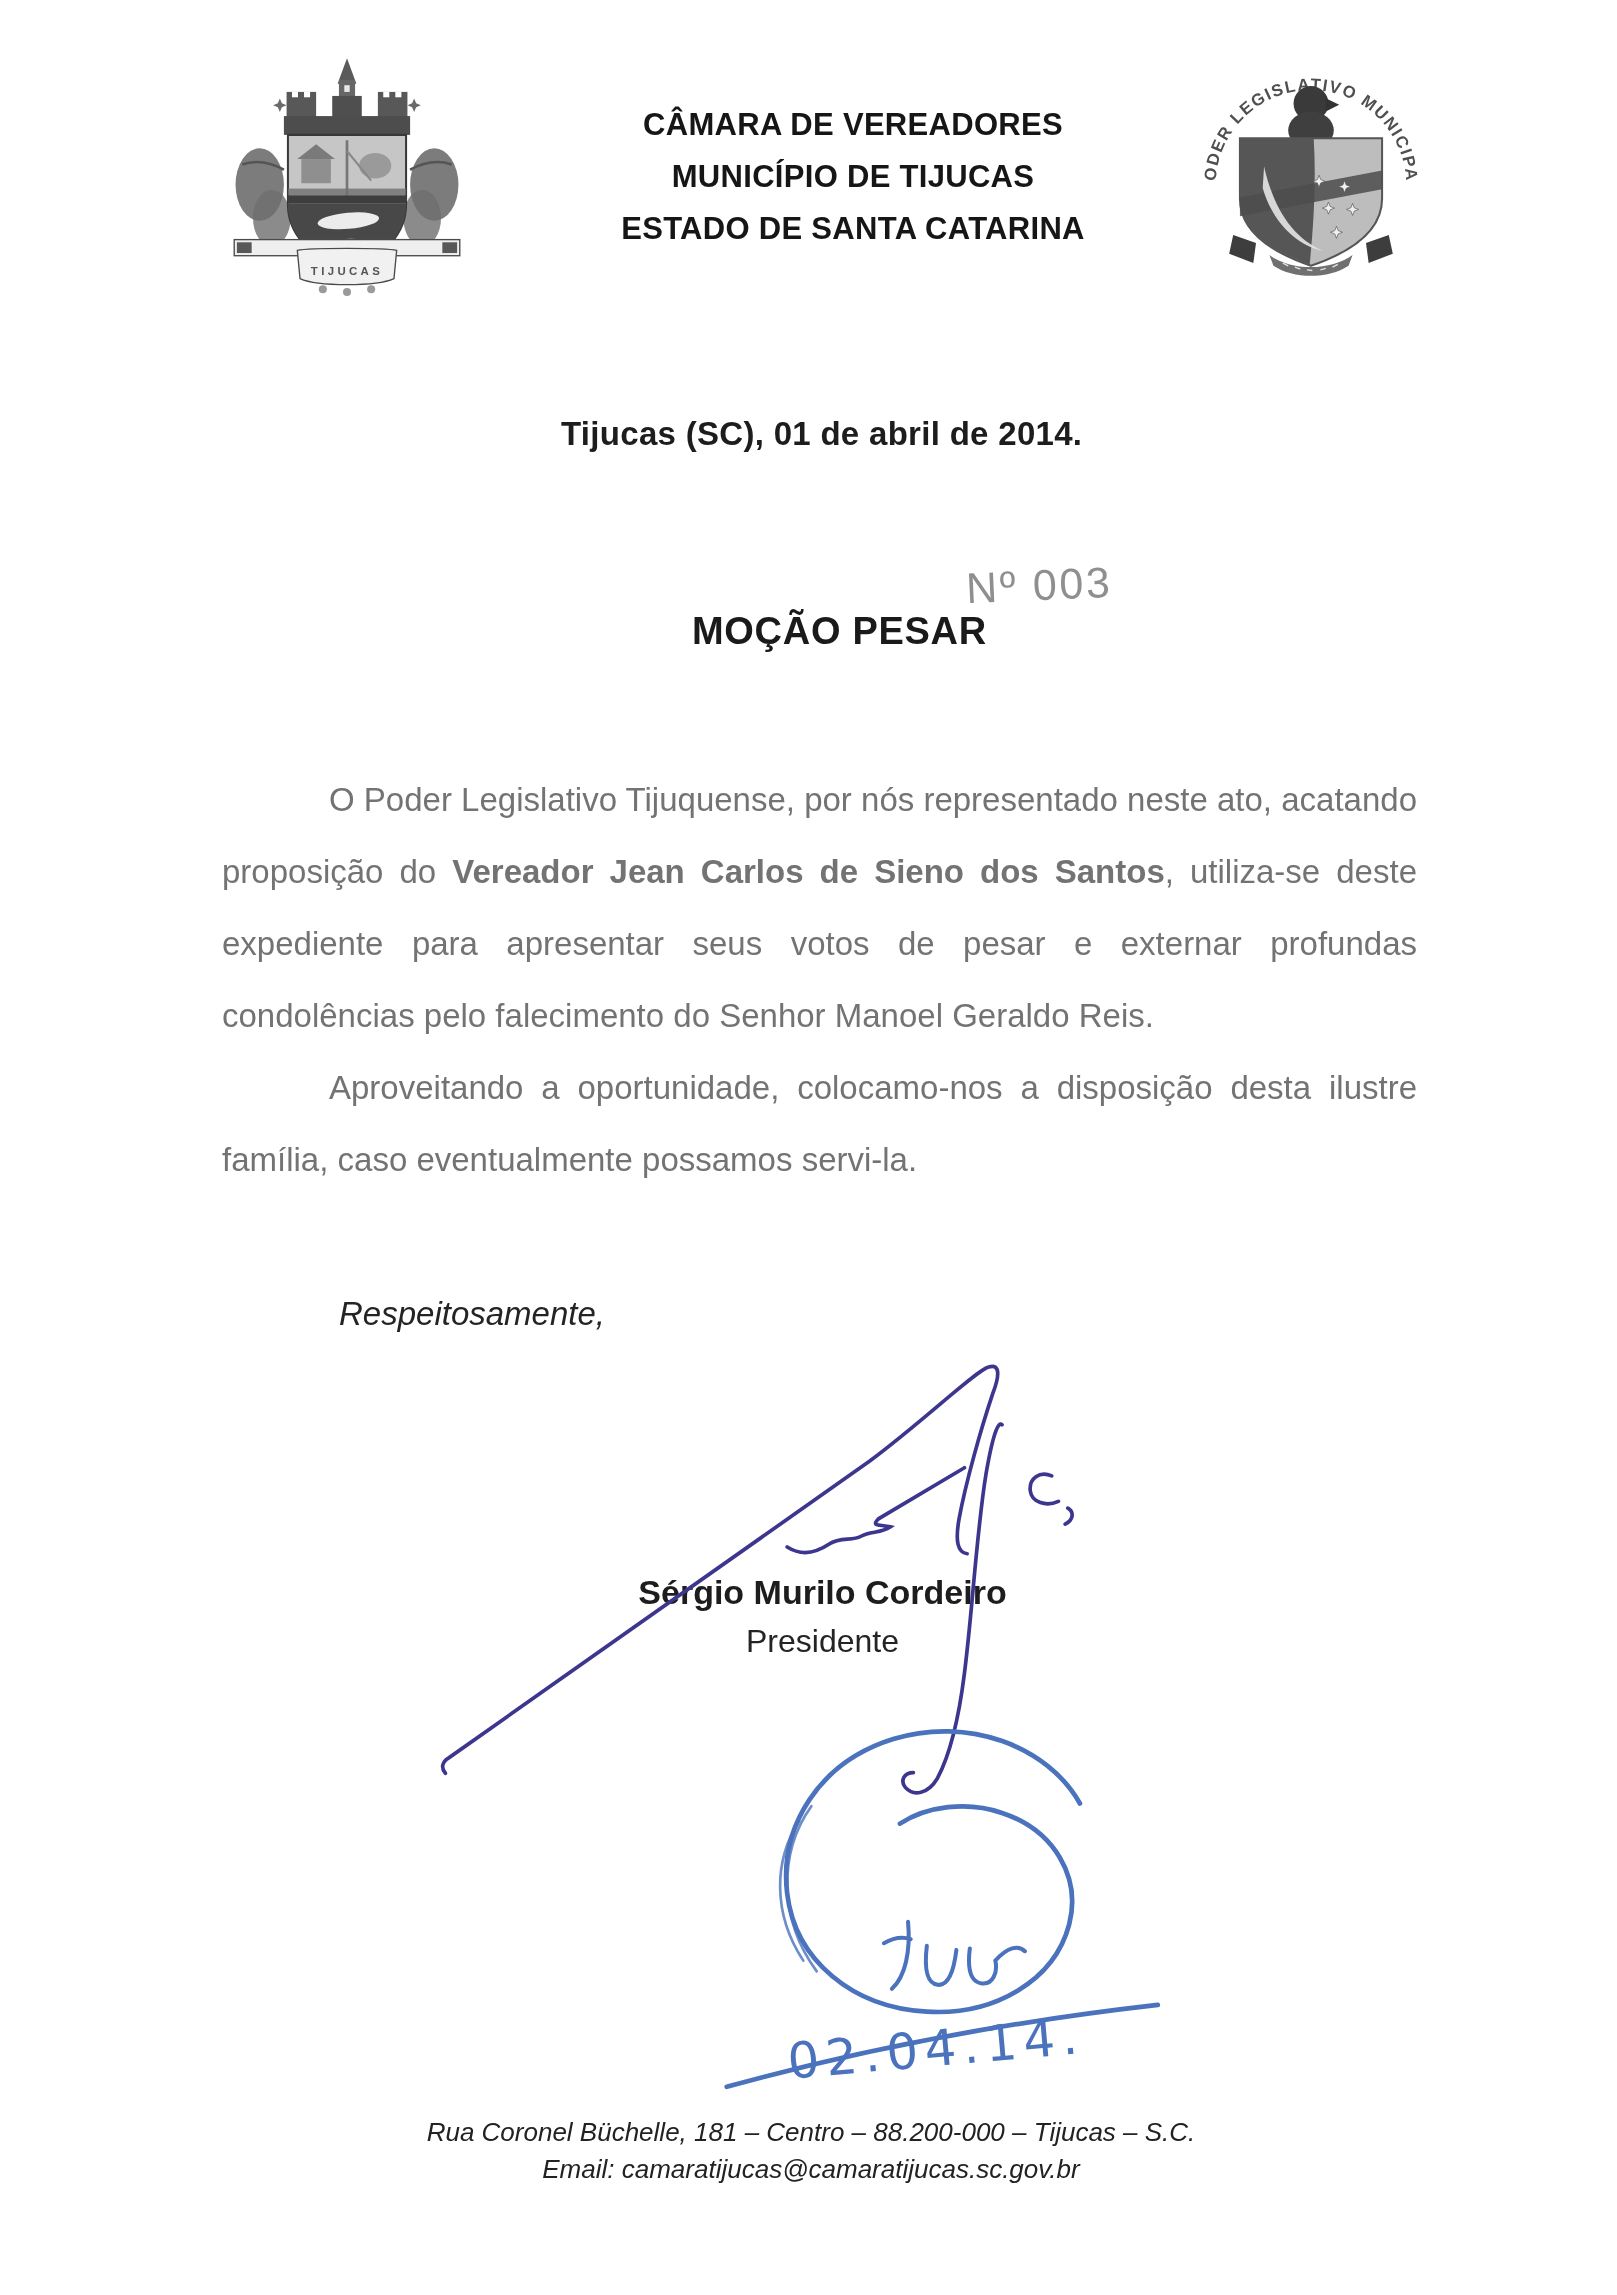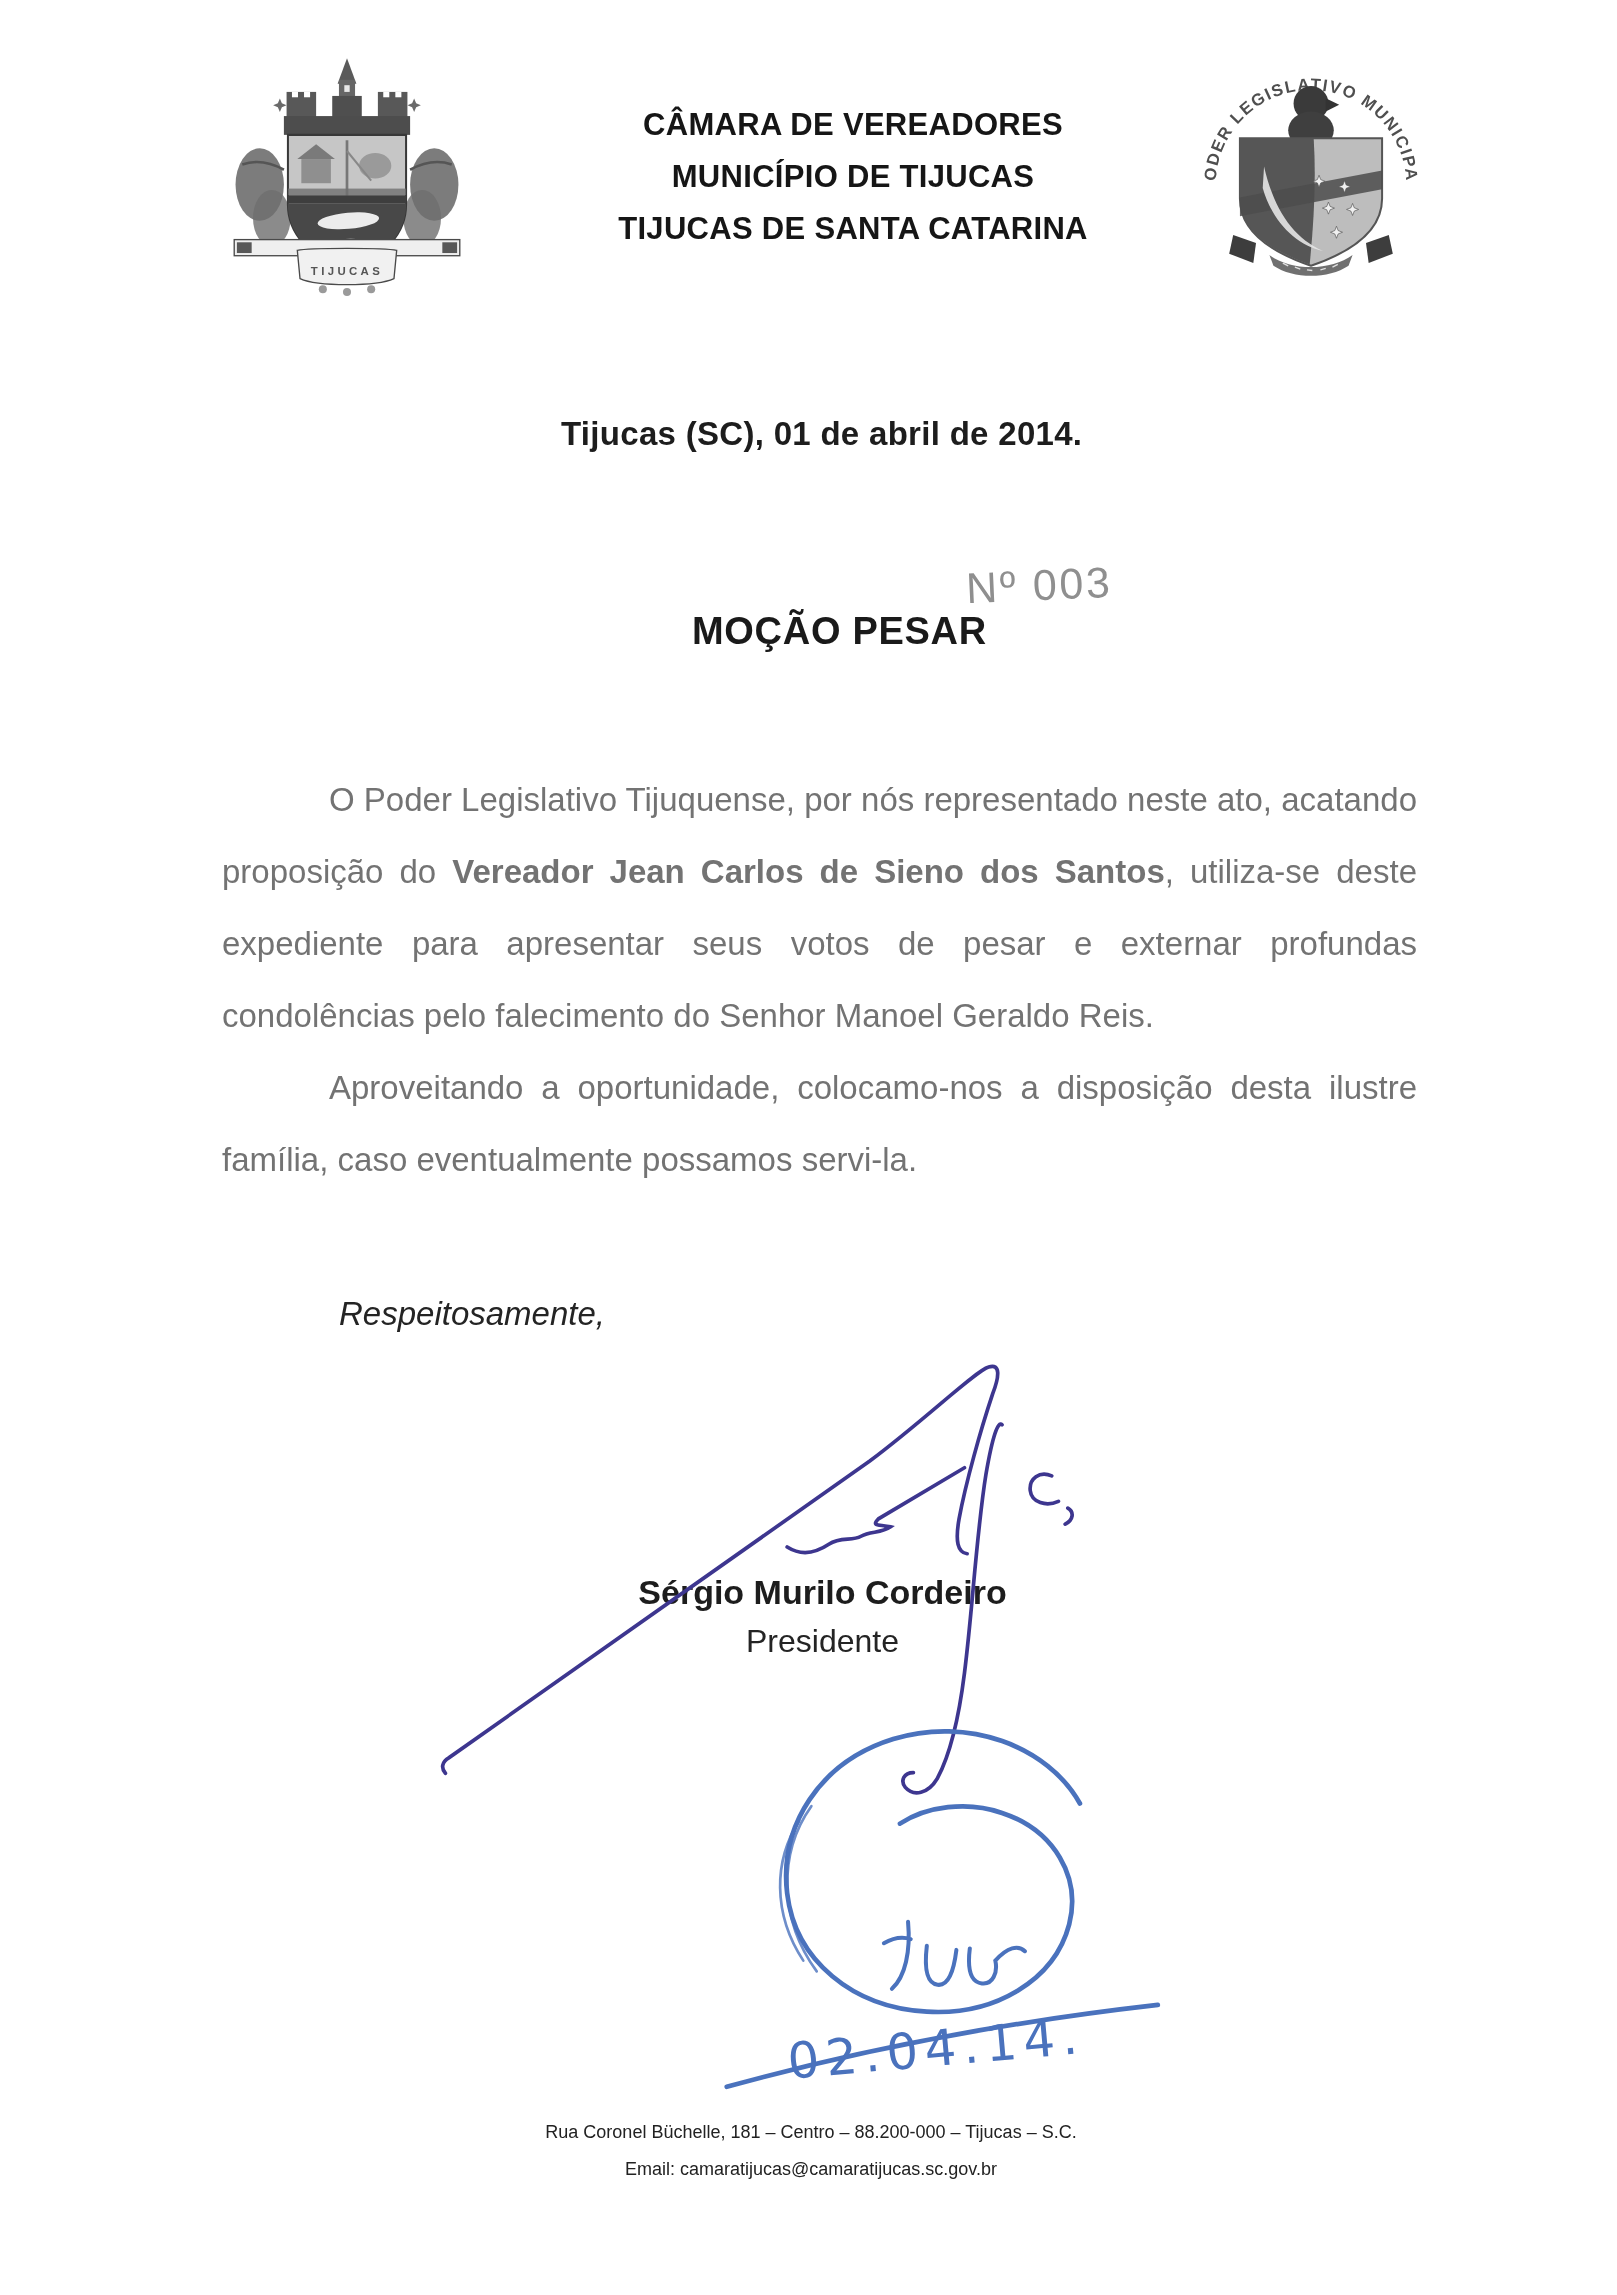--- a/index.html
+++ b/index.html
@@ -45,21 +45,21 @@
     font-size:33px;color:#242424;font-style:italic;
   }
   .signer{
     position:absolute;left:537px;top:1573px;width:571px;text-align:center;
   }
   .signer .name{font-size:34px;font-weight:bold;color:#1d1d1d;}
   .signer .role{font-size:32px;color:#242424;margin-top:10.7px;}
   
   .footer{
     position:absolute;left:4px;right:0;top:2114px;
-    text-align:center;font-size:18px;line-height:37px;color:#222;
+    text-align:center;font-size:26px;line-height:37px;color:#222;font-style:italic;
   }
   
   .ink{position:absolute;left:0;top:0;width:1618px;height:2295px;pointer-events:none;}
 </style>
 </head>
 <body>
 
 <div class="page">
 
   <svg class="crest" viewBox="0 0 372 356" aria-hidden="true">
@@ -147,21 +147,21 @@
         <line x1="184" y1="344" x2="192" y2="342"></line>
       <line x1="202" y1="340" x2="210" y2="336"></line>
     </g>
     <polygon points="54,292 88,304 84,334 48,320" fill="#3d3d3d"></polygon>
     <polygon points="286,292 252,304 256,334 292,320" fill="#3d3d3d"></polygon>
   </svg>
 
   <div class="org-title">
     <div>CÂMARA DE VEREADORES</div>
     <div>MUNICÍPIO DE TIJUCAS</div>
-    <div>TIJUCAS DE SANTA CATARINA</div>
+    <div>ESTADO DE SANTA CATARINA</div>
   </div>
 
   <div class="date-line">Tijucas (SC), 01 de abril de 2014.</div>
 
   <div class="title-line">MOÇÃO PESAR</div>
   <div class="hand-number">Nº 003</div>
 
   <div class="body-text">
     <p><span>O Poder Legislativo Tijuquense, por nós representado neste ato, acatando proposição do </span><b>Vereador Jean Carlos de Sieno dos Santos</b><span>, utiliza-se deste expediente para apresentar seus votos de pesar e externar profundas condolências pelo falecimento do Senhor Manoel Geraldo Reis.</span></p>
     <p>Aproveitando a oportunidade, colocamo-nos a disposição desta ilustre família, caso eventualmente possamos servi-la.</p>

